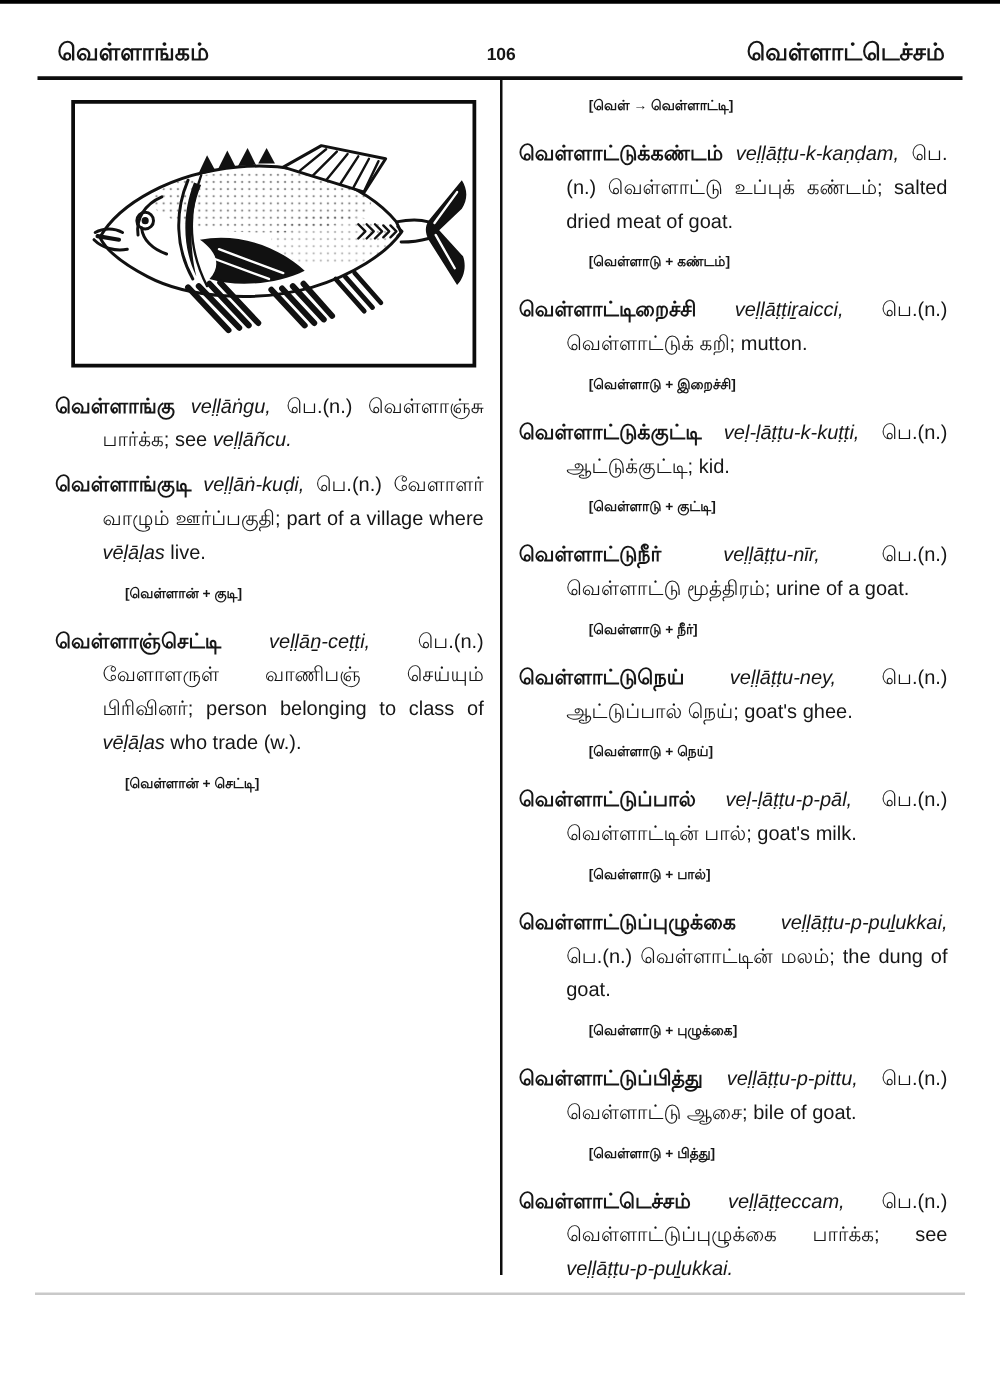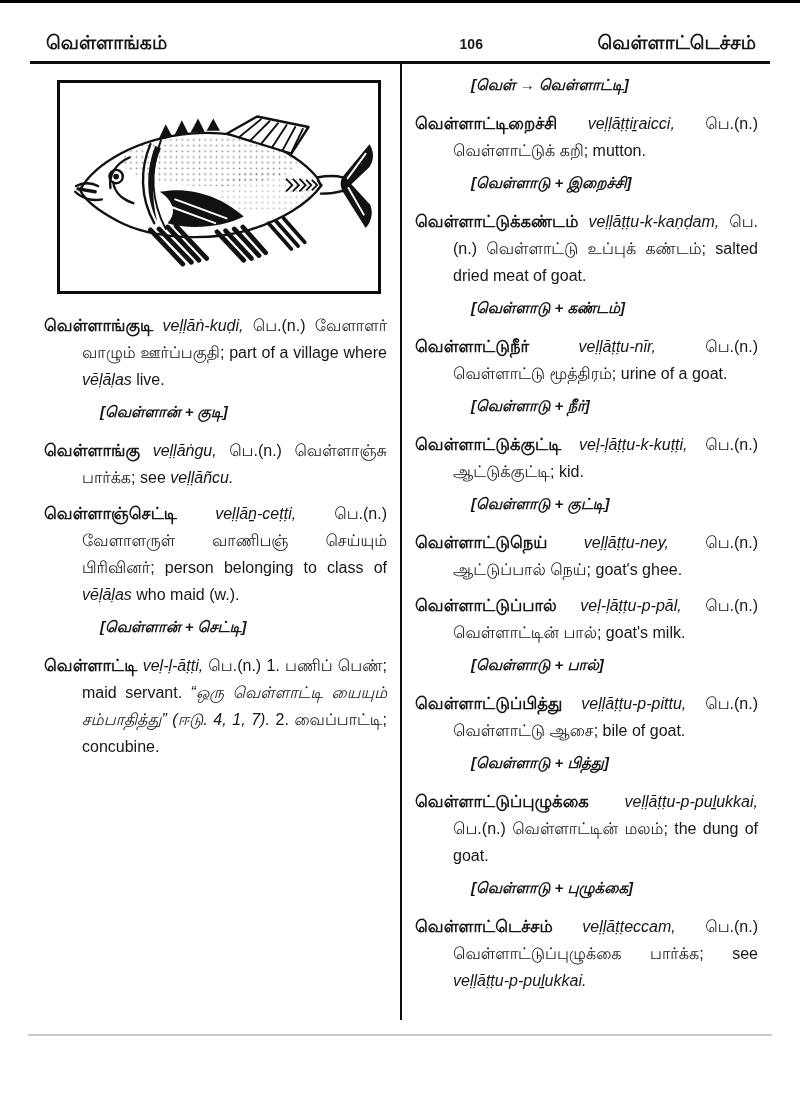--- a/index.html
+++ b/index.html
@@ -10,21 +10,21 @@
     font-family:"Liberation Sans", sans-serif;
     position:relative;
     overflow:hidden;
   }
   .top-edge { position:absolute; top:0; left:0; width:800px; height:3px; background:#000; }
   .header {
     position:absolute; top:32px; left:46px; width:710px;
     display:flex; align-items:baseline;
   }
   .header .h-left  { flex:1; text-align:left;  font-weight:700; font-size:19px; }
-  .header .h-mid   { flex:0.6; text-align:right; font-weight:700; font-size:14px; }
+  .header .h-mid   { flex:0.6; text-align:center; font-weight:700; font-size:14px; }
   .header .h-right { flex:1; text-align:right; font-weight:700; font-size:19px; }
   .head-rule   { position:absolute; top:61px; left:30px; width:740px; height:3px; background:#0d0d0d; }
   .divider     { position:absolute; top:63px; left:400px; width:2px; height:957px; background:#0d0d0d; }
   .bottom-rule { position:absolute; top:1034px; left:28px; width:744px; height:2px; background:#c9c9c9; }
 
   .columns { position:absolute; top:74px; left:44px; width:714px; display:flex; gap:28px; }
   .col { width:343px; }
 
   .figure-box {
     box-sizing:border-box;
@@ -40,22 +40,22 @@
     padding-left:38px; text-indent:-38px;
     font-size:16px; line-height:27px;
     text-align:justify;
   }
   .seg-hw  { font-weight:700; font-size:16.5px; }
   .seg-tr  { font-style:italic; }
   .seg-q   { font-style:italic; }
   .seg-pos { }
   .seg-plain { }
   .etym {
-    font-style:italic; font-weight:600;
-    font-size:15px; line-height:20px;
+    font-weight:600;
+    font-size:11px; line-height:20px;
     margin:1px 0 15px 56px;
   }
 </style>
 </head>
 <body>
 
 <div class="top-edge"></div>
 
 <div class="header">
   <div class="h-left">வெள்ளாங்கம்</div>
@@ -137,88 +137,85 @@
 
           <path d="M290 94 L 318 60 C 323 68, 323 76, 318 84 L 299 102 L 319 124 C 322 132, 320 142, 314 148 L 290 110 C 287 104, 287 99, 290 94 Z" fill="#111" stroke="none"></path>
           <path d="M295 96 L 314 70" stroke="#fff" stroke-width="2"></path>
           <path d="M296 106 L 312 134" stroke="#fff" stroke-width="2"></path>
         </g>
       </svg>
     </div>
     <div>
 
   <div class="entry">
+    <p class="entry-text"><span class="seg-hw">வெள்ளாங்கு </span><span class="seg-tr">veḷḷāṅgu, </span><span class="seg-pos">பெ.(n.) </span><span class="seg-plain">வெள்ளாஞ்சு பார்க்க; see </span><span class="seg-tr">veḷḷāñcu.</span></p>
+
+  </div>
+
+  <div class="entry">
     <p class="entry-text"><span class="seg-hw">வெள்ளாங்குடி </span><span class="seg-tr">veḷḷāṅ-kuḍi, </span><span class="seg-pos">பெ.(n.) </span><span class="seg-plain">வேளாளர் வாழும் ஊர்ப்பகுதி; part of a village where </span><span class="seg-tr">vēḷāḷas</span><span class="seg-plain"> live.</span></p>
     <p class="etym">[வெள்ளான் + குடி]</p>
   </div>
 
   <div class="entry">
-    <p class="entry-text"><span class="seg-hw">வெள்ளாங்கு </span><span class="seg-tr">veḷḷāṅgu, </span><span class="seg-pos">பெ.(n.) </span><span class="seg-plain">வெள்ளாஞ்சு பார்க்க; see </span><span class="seg-tr">veḷḷāñcu.</span></p>
-
-  </div>
-
-  <div class="entry">
-  </div>
-
-  <div class="entry">
-    <p class="entry-text"><span class="seg-hw">வெள்ளாஞ்செட்டி </span><span class="seg-tr">veḷḷāṉ-ceṭṭi, </span><span class="seg-pos">பெ.(n.) </span><span class="seg-plain">வேளாளருள் வாணிபஞ் செய்யும் பிரிவினர்; person belonging to class of </span><span class="seg-tr">vēḷāḷas</span><span class="seg-plain"> who maid (w.).</span></p>
+  </div>
+
+  <div class="entry">
+    <p class="entry-text"><span class="seg-hw">வெள்ளாஞ்செட்டி </span><span class="seg-tr">veḷḷāṉ-ceṭṭi, </span><span class="seg-pos">பெ.(n.) </span><span class="seg-plain">வேளாளருள் வாணிபஞ் செய்யும் பிரிவினர்; person belonging to class of </span><span class="seg-tr">vēḷāḷas</span><span class="seg-plain"> who trade (w.).</span></p>
     <p class="etym">[வெள்ளான் + செட்டி]</p>
   </div>
 
-  <div class="entry">
-    <p class="entry-text"><span class="seg-hw">வெள்ளாட்டி </span><span class="seg-tr">veḷ-ḷ-āṭṭi, </span><span class="seg-pos">பெ.(n.) </span><span class="seg-plain">1. பணிப் பெண்; maid servant. </span><span class="seg-q">“ஒரு வெள்ளாட்டி யையும் சம்பாதித்து” </span><span class="seg-q">(ஈடு. 4, 1, 7). </span><span class="seg-plain">2. வைப்பாட்டி; concubine.</span></p>
-
-  </div>
 </div>
   </div>
   <div class="col">
     <div>
   <div class="entry">
 
     <p class="etym">[வெள் → வெள்ளாட்டி]</p>
   </div>
 
   <div class="entry">
+    <p class="entry-text"><span class="seg-hw">வெள்ளாட்டுக்கண்டம் </span><span class="seg-tr">veḷḷāṭṭu-k-kaṇḍam, </span><span class="seg-pos">பெ.(n.) </span><span class="seg-plain">வெள்ளாட்டு உப்புக் கண்டம்; salted dried meat of goat.</span></p>
+    <p class="etym">[வெள்ளாடு + கண்டம்]</p>
+  </div>
+
+  <div class="entry">
     <p class="entry-text"><span class="seg-hw">வெள்ளாட்டிறைச்சி </span><span class="seg-tr">veḷḷāṭṭiṟaicci, </span><span class="seg-pos">பெ.(n.) </span><span class="seg-plain">வெள்ளாட்டுக் கறி; mutton.</span></p>
     <p class="etym">[வெள்ளாடு + இறைச்சி]</p>
   </div>
 
   <div class="entry">
-    <p class="entry-text"><span class="seg-hw">வெள்ளாட்டுக்கண்டம் </span><span class="seg-tr">veḷḷāṭṭu-k-kaṇḍam, </span><span class="seg-pos">பெ.(n.) </span><span class="seg-plain">வெள்ளாட்டு உப்புக் கண்டம்; salted dried meat of goat.</span></p>
-    <p class="etym">[வெள்ளாடு + கண்டம்]</p>
+    <p class="entry-text"><span class="seg-hw">வெள்ளாட்டுக்குட்டி </span><span class="seg-tr">veḷ-ḷāṭṭu-k-kuṭṭi, </span><span class="seg-pos">பெ.(n.) </span><span class="seg-plain">ஆட்டுக்குட்டி; kid.</span></p>
+    <p class="etym">[வெள்ளாடு + குட்டி]</p>
   </div>
 
   <div class="entry">
     <p class="entry-text"><span class="seg-hw">வெள்ளாட்டுநீர் </span><span class="seg-tr">veḷḷāṭṭu-nīr, </span><span class="seg-pos">பெ.(n.) </span><span class="seg-plain">வெள்ளாட்டு மூத்திரம்; urine of a goat.</span></p>
     <p class="etym">[வெள்ளாடு + நீர்]</p>
   </div>
 
   <div class="entry">
-    <p class="entry-text"><span class="seg-hw">வெள்ளாட்டுக்குட்டி </span><span class="seg-tr">veḷ-ḷāṭṭu-k-kuṭṭi, </span><span class="seg-pos">பெ.(n.) </span><span class="seg-plain">ஆட்டுக்குட்டி; kid.</span></p>
-    <p class="etym">[வெள்ளாடு + குட்டி]</p>
-  </div>
-
-  <div class="entry">
     <p class="entry-text"><span class="seg-hw">வெள்ளாட்டுநெய் </span><span class="seg-tr">veḷḷāṭṭu-ney, </span><span class="seg-pos">பெ.(n.) </span><span class="seg-plain">ஆட்டுப்பால் நெய்; goat's ghee.</span></p>
+    <p class="etym">[வெள்ளாடு + நெய்]</p>
   </div>
 
   <div class="entry">
     <p class="entry-text"><span class="seg-hw">வெள்ளாட்டுப்பால் </span><span class="seg-tr">veḷ-ḷāṭṭu-p-pāl, </span><span class="seg-pos">பெ.(n.) </span><span class="seg-plain">வெள்ளாட்டின் பால்; goat's milk.</span></p>
     <p class="etym">[வெள்ளாடு + பால்]</p>
   </div>
 
   <div class="entry">
+    <p class="entry-text"><span class="seg-hw">வெள்ளாட்டுப்புழுக்கை </span><span class="seg-tr">veḷḷāṭṭu-p-puḻukkai, </span><span class="seg-pos">பெ.(n.) </span><span class="seg-plain">வெள்ளாட்டின் மலம்; the dung of goat.</span></p>
+    <p class="etym">[வெள்ளாடு + புழுக்கை]</p>
+  </div>
+
+  <div class="entry">
     <p class="entry-text"><span class="seg-hw">வெள்ளாட்டுப்பித்து </span><span class="seg-tr">veḷḷāṭṭu-p-pittu, </span><span class="seg-pos">பெ.(n.) </span><span class="seg-plain">வெள்ளாட்டு ஆசை; bile of goat.</span></p>
     <p class="etym">[வெள்ளாடு + பித்து]</p>
   </div>
 
   <div class="entry">
-    <p class="entry-text"><span class="seg-hw">வெள்ளாட்டுப்புழுக்கை </span><span class="seg-tr">veḷḷāṭṭu-p-puḻukkai, </span><span class="seg-pos">பெ.(n.) </span><span class="seg-plain">வெள்ளாட்டின் மலம்; the dung of goat.</span></p>
-    <p class="etym">[வெள்ளாடு + புழுக்கை]</p>
-  </div>
-
-  <div class="entry">
     <p class="entry-text"><span class="seg-hw">வெள்ளாட்டெச்சம் </span><span class="seg-tr">veḷḷāṭṭeccam, </span><span class="seg-pos">பெ.(n.) </span><span class="seg-plain">வெள்ளாட்டுப்புழுக்கை பார்க்க; see </span><span class="seg-tr">veḷḷāṭṭu-p-puḻukkai.</span></p>
 
   </div>
 </div>
   </div>
 </div>
 
 </body></html>

